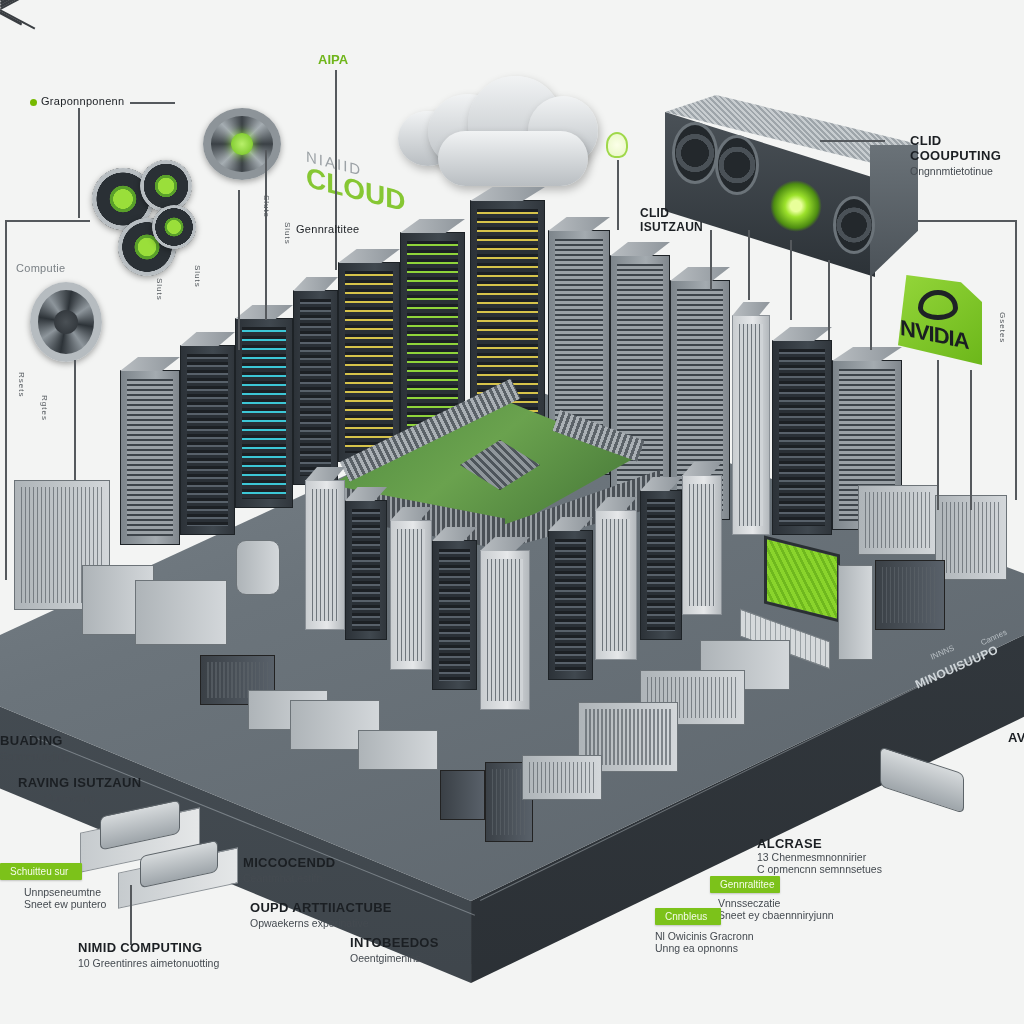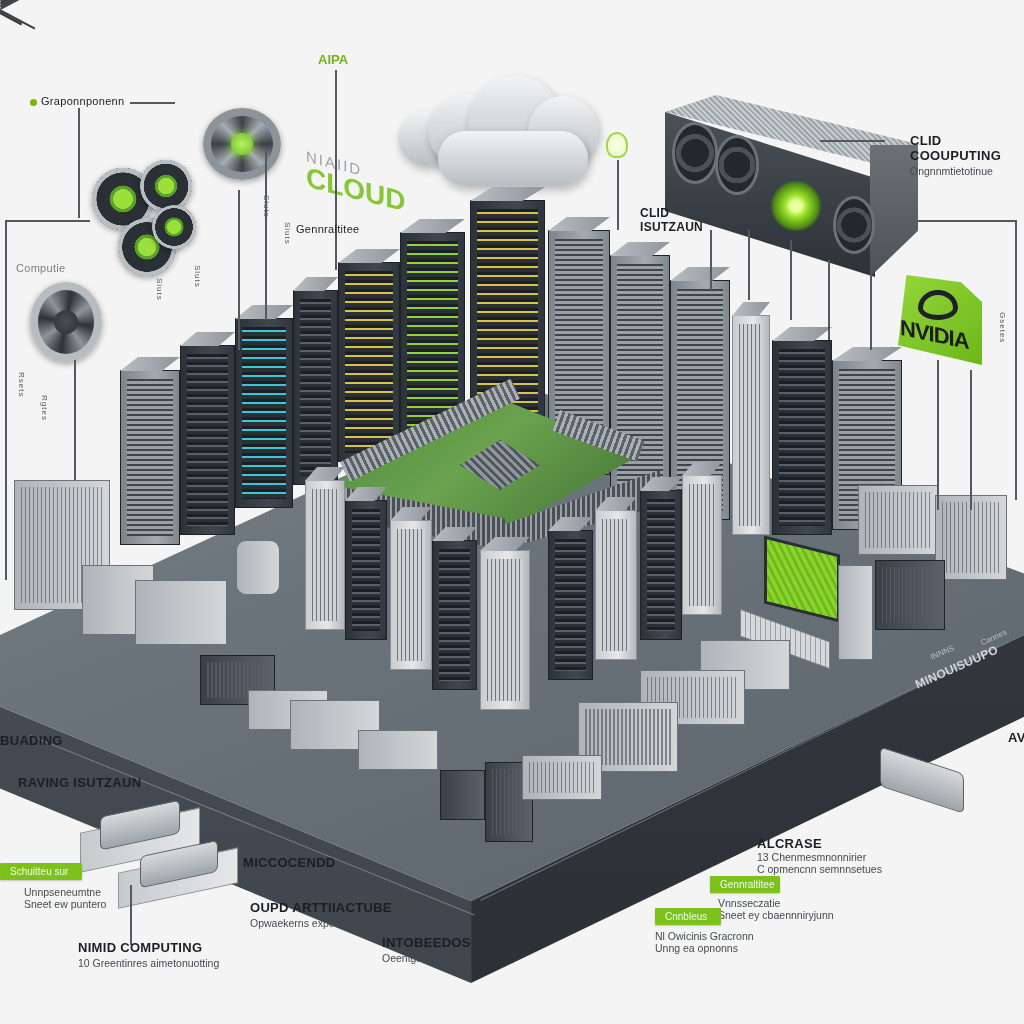--- a/index.html
+++ b/index.html
@@ -445,21 +445,21 @@
   <div class="lbl" style="left:243px;top:855px;">
     <span class="t">MICCOCENDD</span>
     <span class="s">Ceantmhat estifn</span>
   </div>
 
   <div class="lbl" style="left:250px;top:900px;">
     <span class="t">OUPD ARTTIIACTUBE</span>
     <span class="s">Opwaekerns experinative</span>
   </div>
 
-  <div class="lbl" style="left:350px;top:935px;margin-left:32px;">
+  <div class="lbl" style="left:350px;top:935px;">
     <span class="t">INTOBEEDOS</span>
     <span class="s">Oeentgimenins</span>
   </div>
 
   <div class="lbl" style="left:757px;top:836px;">
     <span class="t">ALCRASE</span>
     <span class="s2">13 Chenmesmnonnirier</span>
     <span class="s2">C opmencnn semnnsetues</span>
   </div>
 

